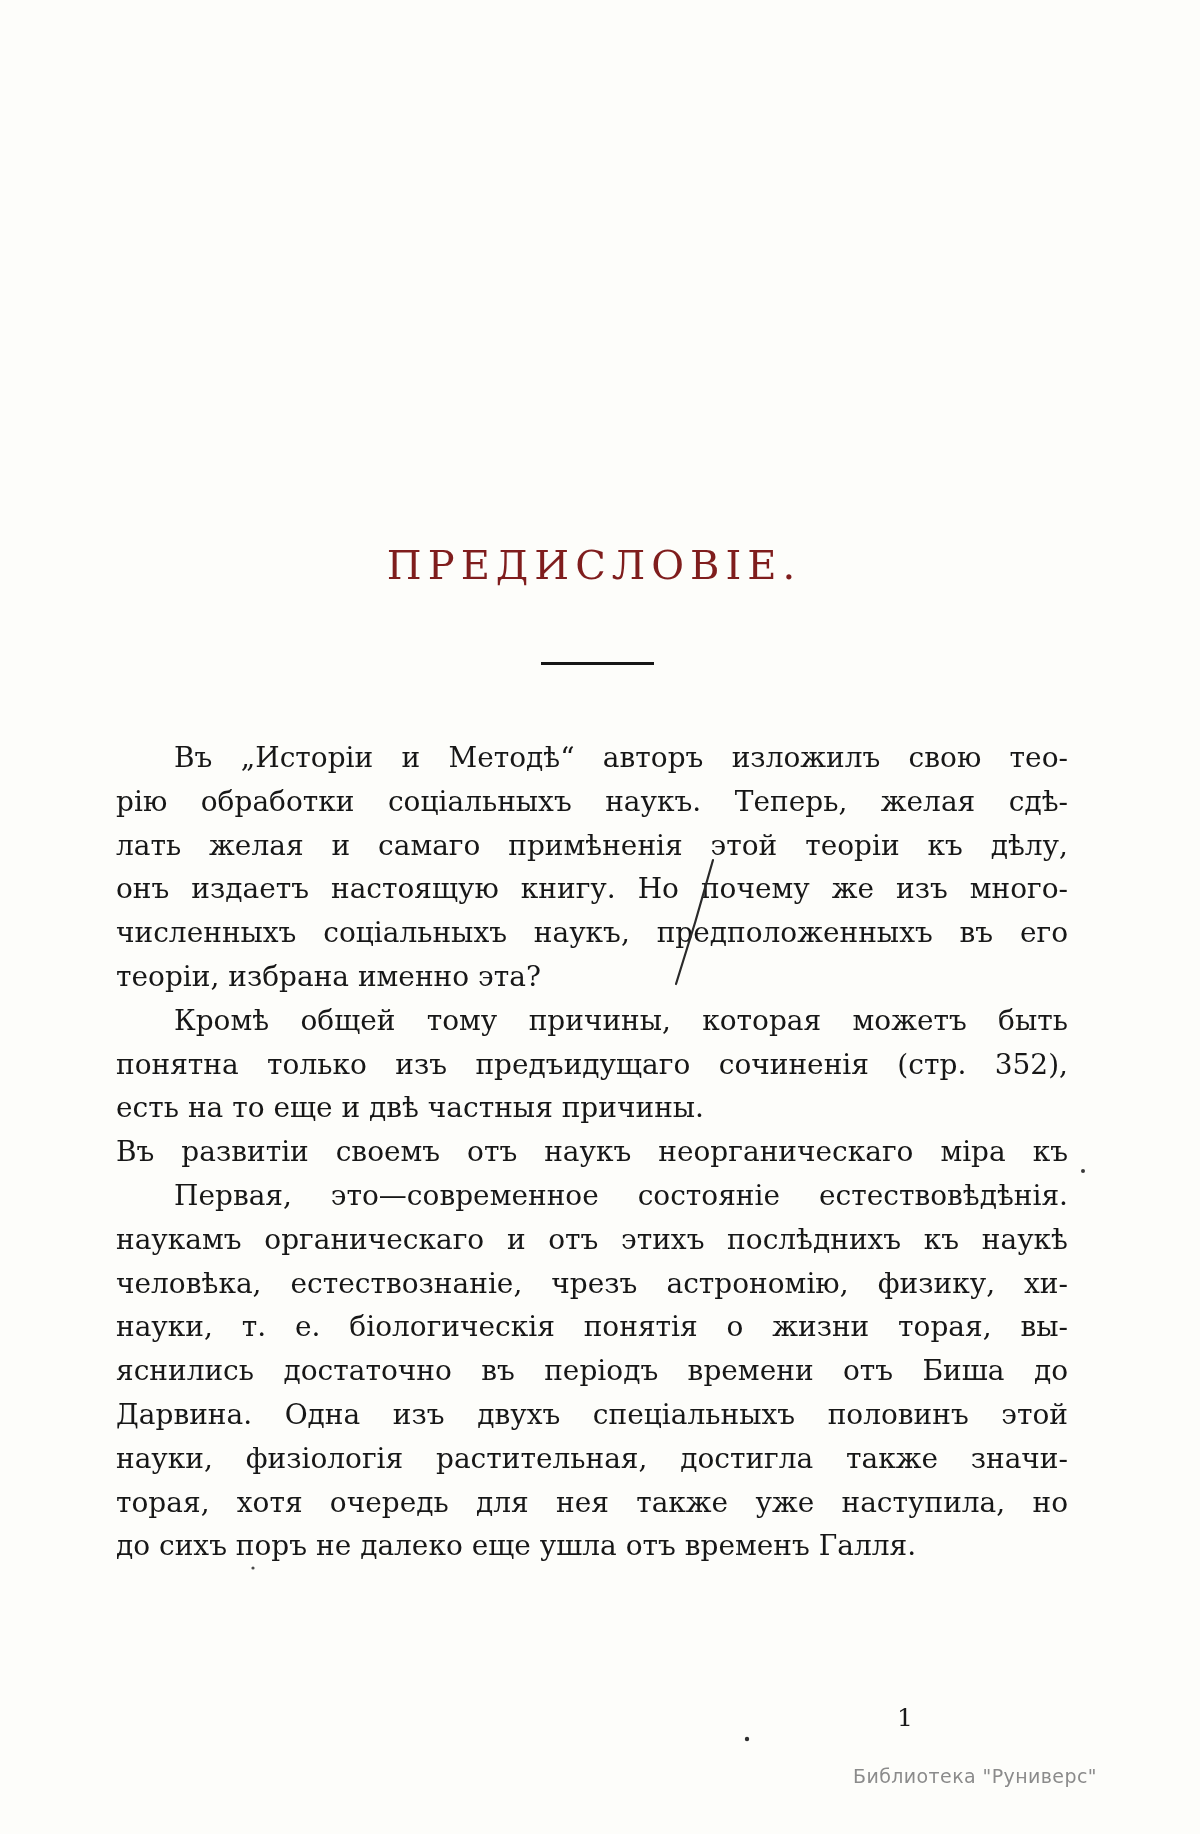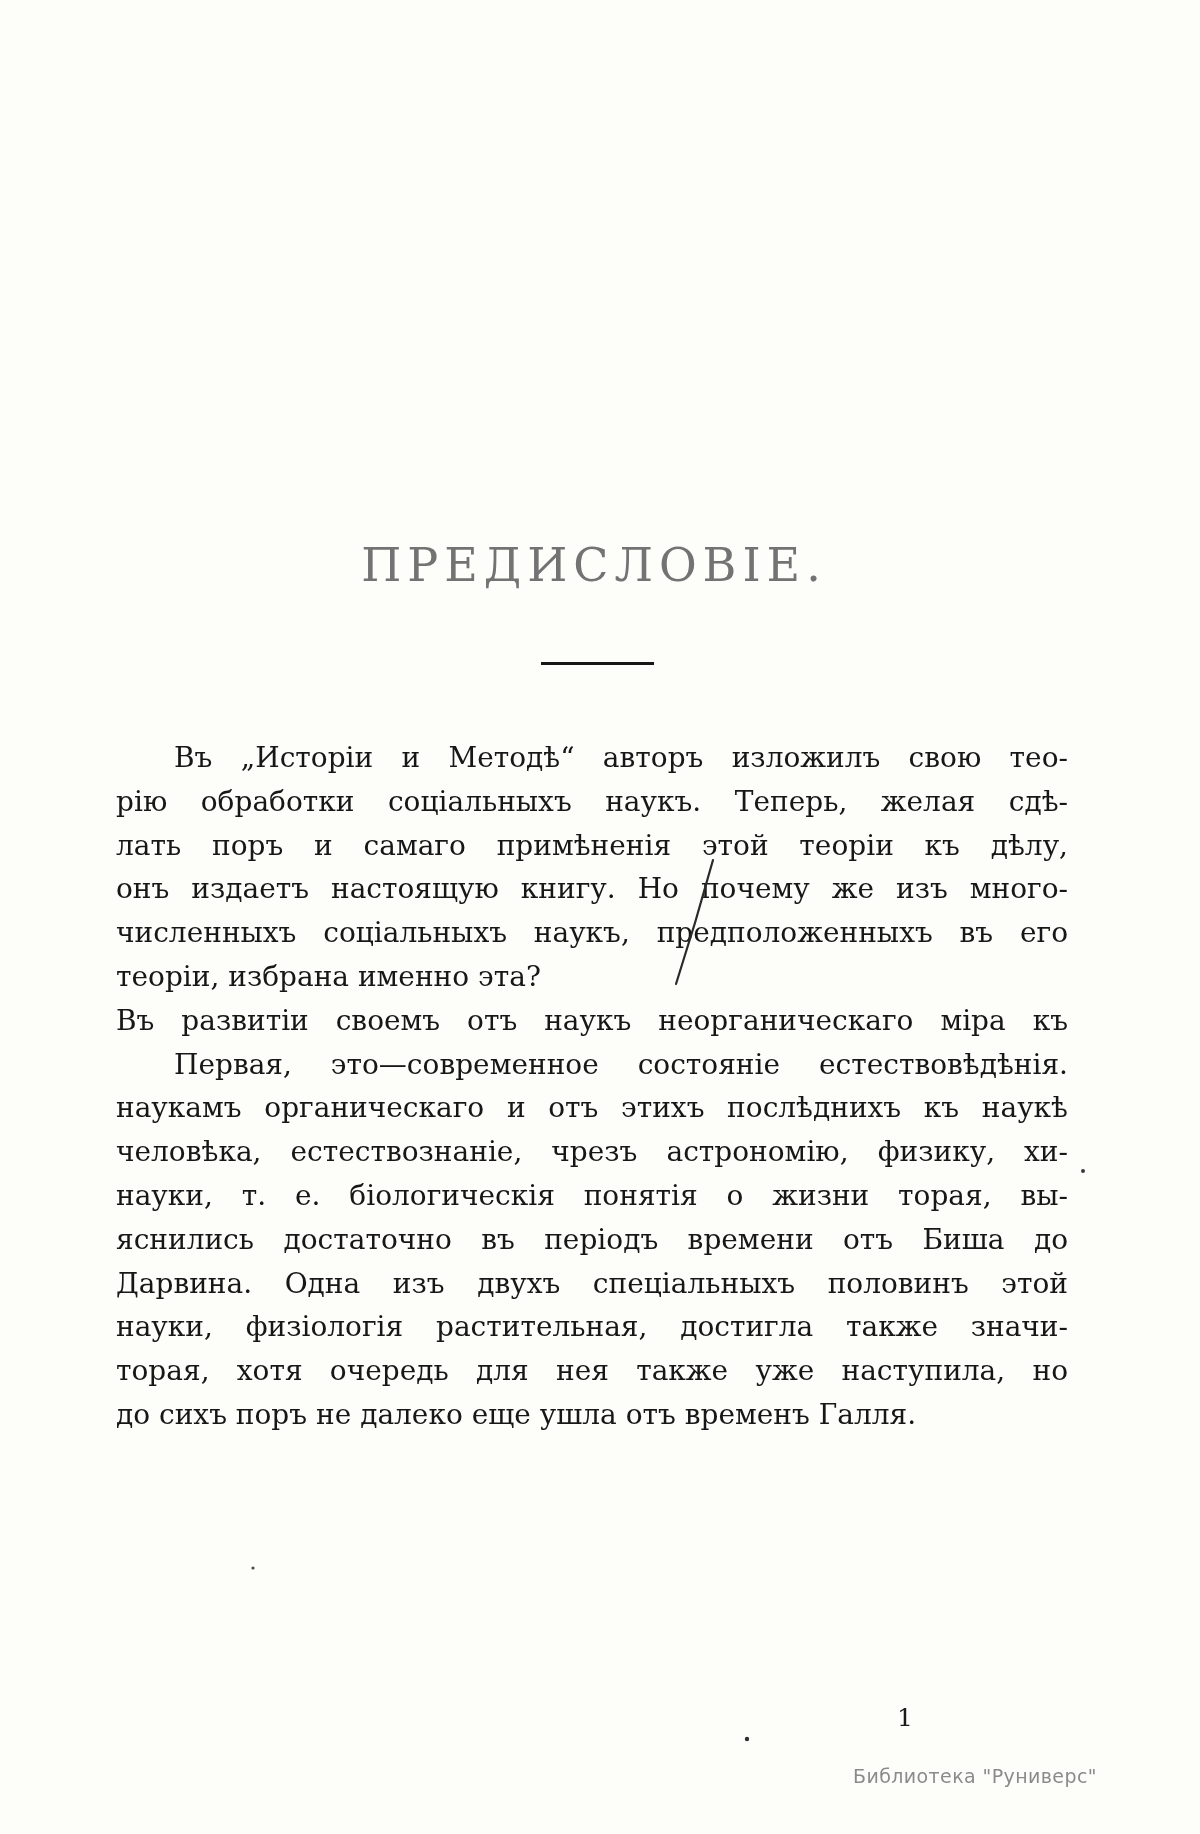--- a/index.html
+++ b/index.html
@@ -17,25 +17,25 @@
     color: #1b1b1b;
     font-family: "DejaVu Serif", "Liberation Serif", serif;
     overflow: hidden;
   }
   .title {
     position: absolute;
     left: 118px;
     top: 544px;
     width: 952px;
     line-height: 42px;
-    font-size: 46px;
+    font-size: 40px;
     letter-spacing: 6px;
     text-align: center;
     white-space: nowrap;
-    color: #737373;
+    color: #7f1d1d;
   }
   .divider {
     position: absolute;
     left: 541px;
     top: 662px;
     width: 113px;
     height: 3px;
     background: #161616;
   }
   .textblock {
@@ -89,24 +89,29 @@
 <div class="page">
 
   <div class="title">ПРЕДИСЛОВІЕ.</div>
 
   <div class="divider"></div>
 
   <div class="textblock">
     <div class="para">
       <div class="ln first">Въ „Исторіи и Методѣ“ авторъ изложилъ свою тео-</div>
       <div class="ln">рію обработки соціальныхъ наукъ. Теперь, желая сдѣ-</div>
-      <div class="ln">лать поръ и самаго примѣненія этой теоріи къ дѣлу,</div>
+      <div class="ln">лать желая и самаго примѣненія этой теоріи къ дѣлу,</div>
       <div class="ln">онъ издаетъ настоящую книгу. Но почему же изъ много-</div>
       <div class="ln">численныхъ соціальныхъ наукъ, предположенныхъ въ его</div>
       <div class="ln last">теоріи, избрана именно эта?</div>
+    </div>
+    <div class="para">
+      <div class="ln first">Кромѣ общей тому причины, которая можетъ быть</div>
+      <div class="ln">понятна только изъ предъидущаго сочиненія (стр. 352),</div>
+      <div class="ln last">есть на то еще и двѣ частныя причины.</div>
     </div>
     <div class="para">
       <div class="ln">Въ развитіи своемъ отъ наукъ неорганическаго міра къ</div>
       <div class="ln first">Первая, это—современное состояніе естествовѣдѣнія.</div>
       <div class="ln">наукамъ органическаго и отъ этихъ послѣднихъ къ наукѣ</div>
       <div class="ln">человѣка, естествознаніе, чрезъ астрономію, физику, хи-</div>
       <div class="ln">науки, т. е. біологическія понятія о жизни торая, вы-</div>
       <div class="ln">яснились достаточно въ періодъ времени отъ Биша до</div>
       <div class="ln">Дарвина. Одна изъ двухъ спеціальныхъ половинъ этой</div>
       <div class="ln">науки, физіологія растительная, достигла также значи-</div>

